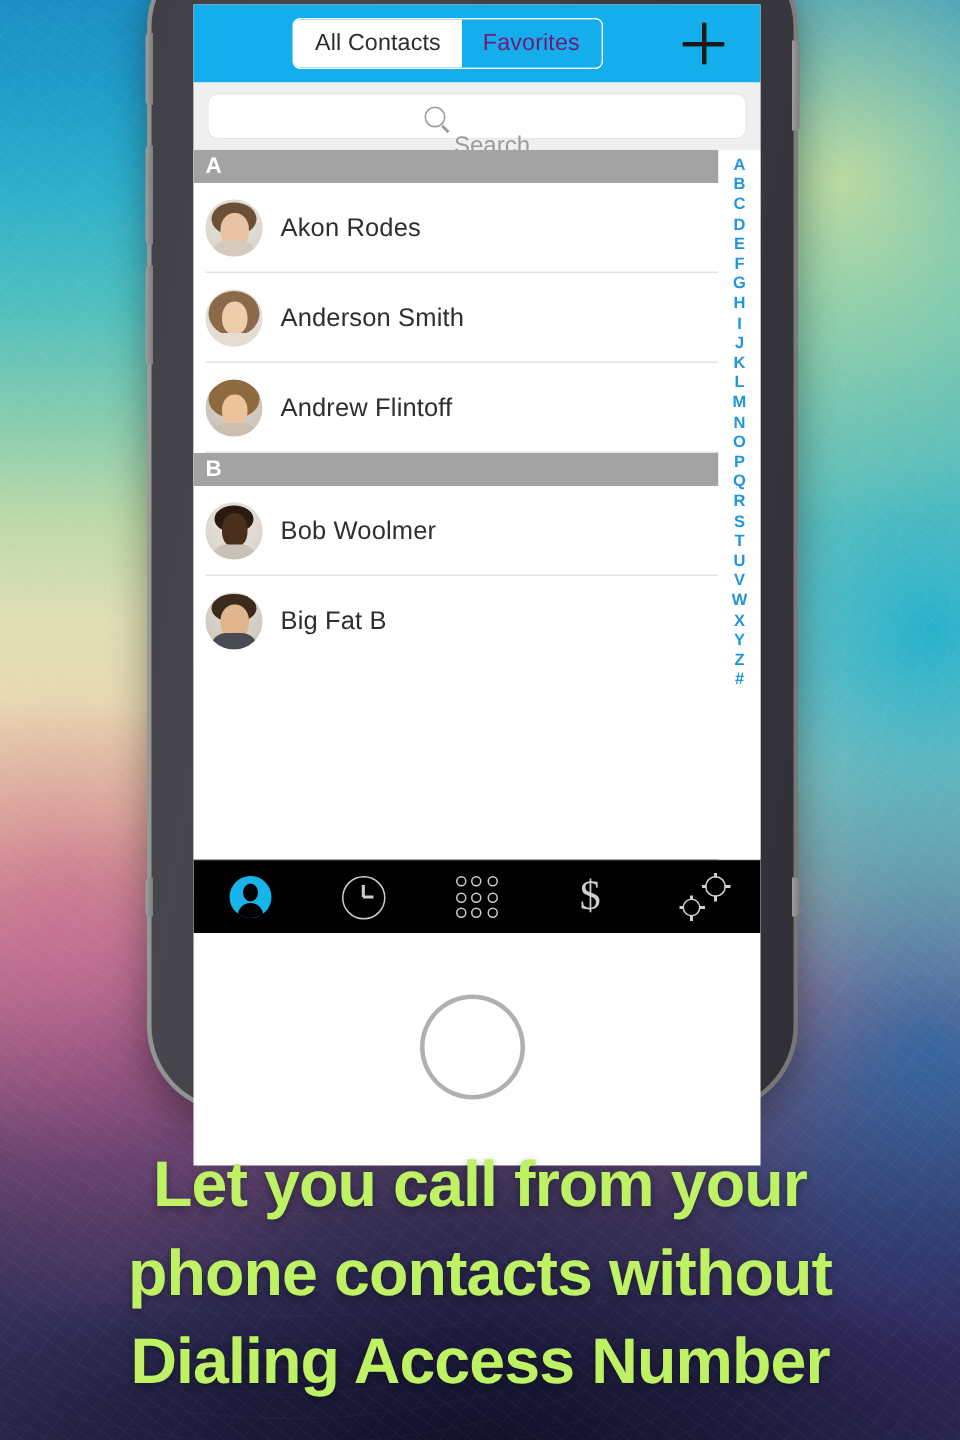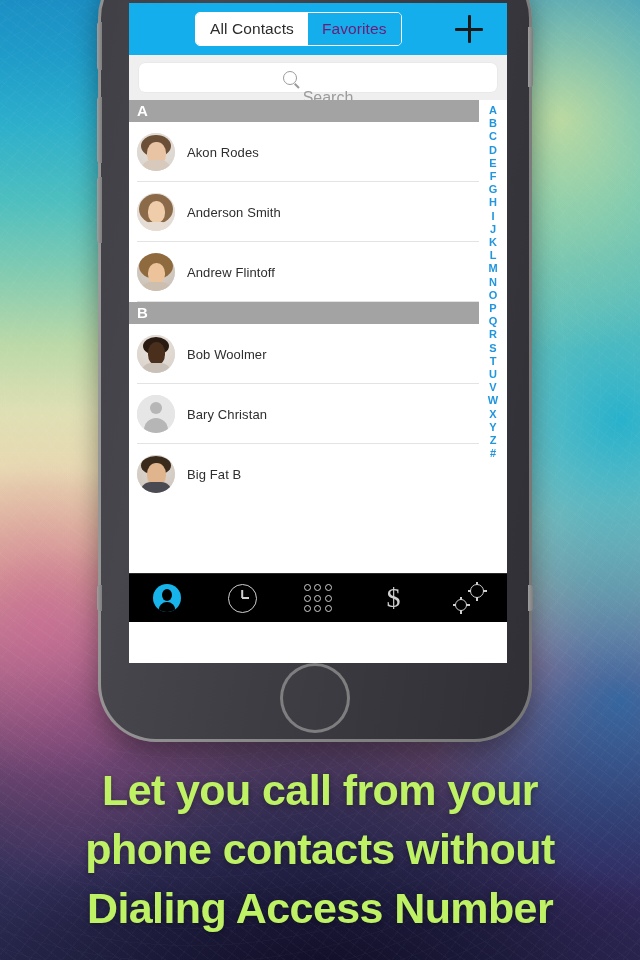--- a/index.html
+++ b/index.html
@@ -56,21 +56,21 @@
   }
   .sideBtn{position:absolute;background:linear-gradient(90deg,#9d9d9d,#7e7e7e);border-radius:2px;}
   .sb-l1{left:-4px;top:59px;width:5px;height:48px;border-radius:3px 0 0 3px;}
   .sb-l2{left:-4px;top:134px;width:5px;height:66px;border-radius:3px 0 0 3px;}
   .sb-l3{left:-4px;top:214px;width:5px;height:66px;border-radius:3px 0 0 3px;}
   .sb-r1{right:-4px;top:64px;width:5px;height:60px;border-radius:0 3px 3px 0;}
   .sb-left-low{left:-4px;top:622px;width:5px;height:26px;border-radius:3px 0 0 3px;}
   .sb-right-low{right:-4px;top:622px;width:5px;height:26px;border-radius:0 3px 3px 0;}
 
   #screen{
-    position:absolute;left:28px;top:40px;width:378px;height:660px;
+    position:absolute;left:28px;top:40px;width:378px;height:774px;
     background:#ffffff;overflow:hidden;
   }
   #homeBtn{
     position:absolute;left:50%;top:700px;transform:translateX(-50%);
     width:64px;height:64px;border-radius:50%;
     border:3px solid rgba(150,150,150,.75);
     background:rgba(255,255,255,.012);
   }
 
   
@@ -116,21 +116,21 @@
     margin-right:28px;position:relative;background:#fff;
   }
   .contactRow:after{
     content:"";position:absolute;left:8px;right:0;bottom:0;height:1px;background:#e3e3e3;
   }
   .contactRow.noline:after{display:none;}
   .avatar{
     width:38px;height:38px;border-radius:50%;flex:0 0 auto;overflow:hidden;position:relative;
     background:#e3e3e3;
   }
-  .cname{margin-left:12px;font-size:13px;color:#2e2e2e;letter-spacing:.1px;}
+  .cname{margin-left:12px;font-size:17px;color:#2e2e2e;letter-spacing:.1px;}
 
   
   .silhouette{position:absolute;inset:0;background:#e6e6e6;}
   .silhouette:before{
     content:"";position:absolute;left:50%;top:7px;transform:translateX(-50%);
     width:12px;height:12px;border-radius:50%;background:#b6b6b6;
   }
   .silhouette:after{
     content:"";position:absolute;left:50%;bottom:0;transform:translateX(-50%);
     width:24px;height:15px;border-radius:12px 12px 0 0;background:#b6b6b6;
@@ -279,26 +279,20 @@
             <div class="ph">
               <div class="bgp" style="background:radial-gradient(circle at 50% 35%, #ebe5de 0%, #d5cec6 100%);"></div>
               <div class="hair" style="left:6px;top:2px;width:26px;height:18px;background:#2a1b12;"></div>
               <div class="face" style="left:11px;top:7px;width:17px;height:23px;background:#4a2f1d;"></div>
               <div class="body" style="width:30px;height:10px;background:#c9c1b8;"></div>
             </div>
           </div>
           <span class="cname">Bob Woolmer</span>
         </div>
 
-        <div class="contactRow">
-          <div class="avatar">
-            <div class="silhouette"></div>
-          </div>
-          <span class="cname">Bary Christan</span>
-        </div>
 
         <div class="contactRow noline">
           <div class="avatar">
             <div class="ph">
               <div class="bgp" style="background:radial-gradient(circle at 50% 35%, #e2dbd3 0%, #cbc3ba 100%);"></div>
               <div class="hair" style="left:4px;top:1px;width:30px;height:19px;background:#3a2a1c;"></div>
               <div class="face" style="left:10px;top:8px;width:19px;height:23px;background:#e0b58d;"></div>
               <div class="body" style="width:32px;height:11px;background:#4a4a52;"></div>
             </div>
           </div>

